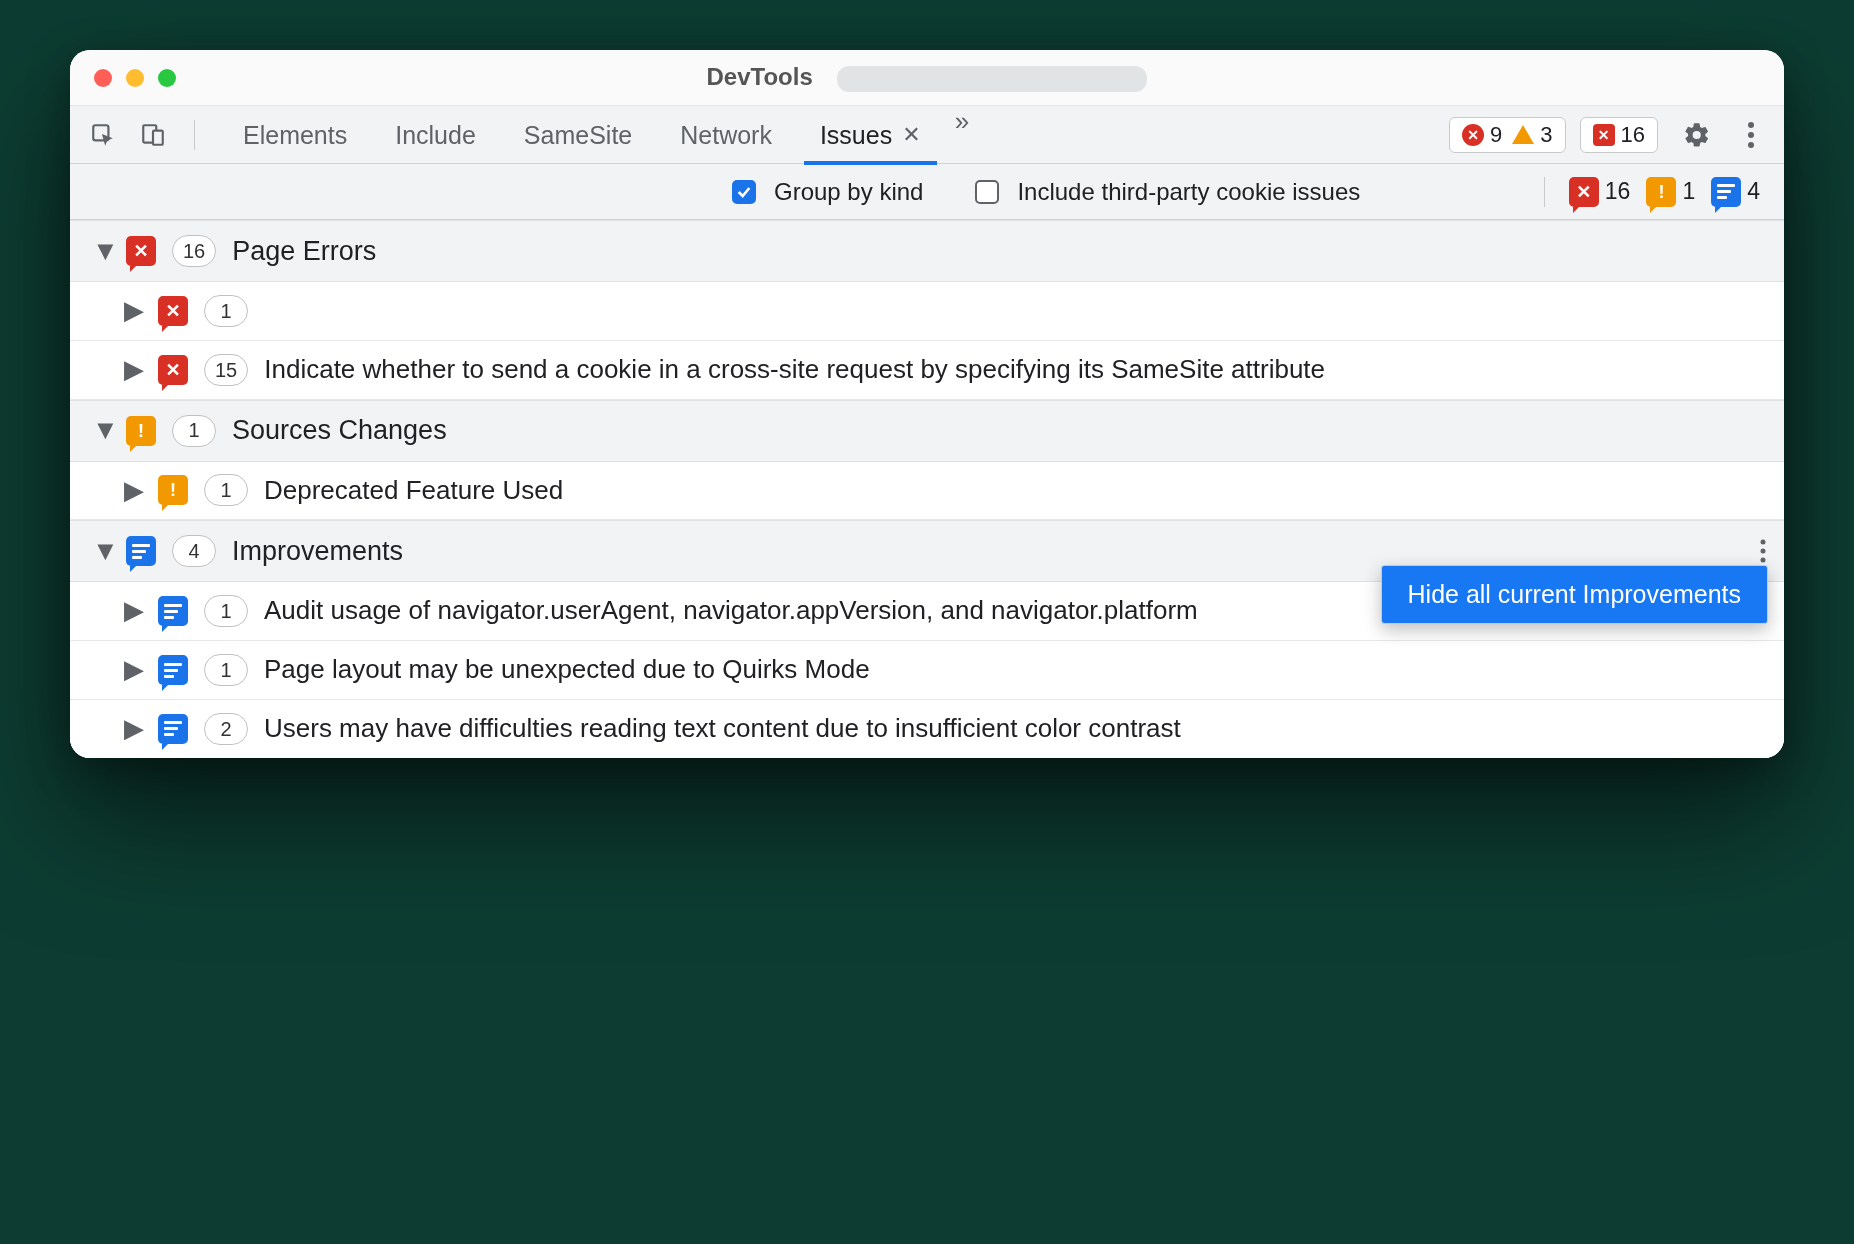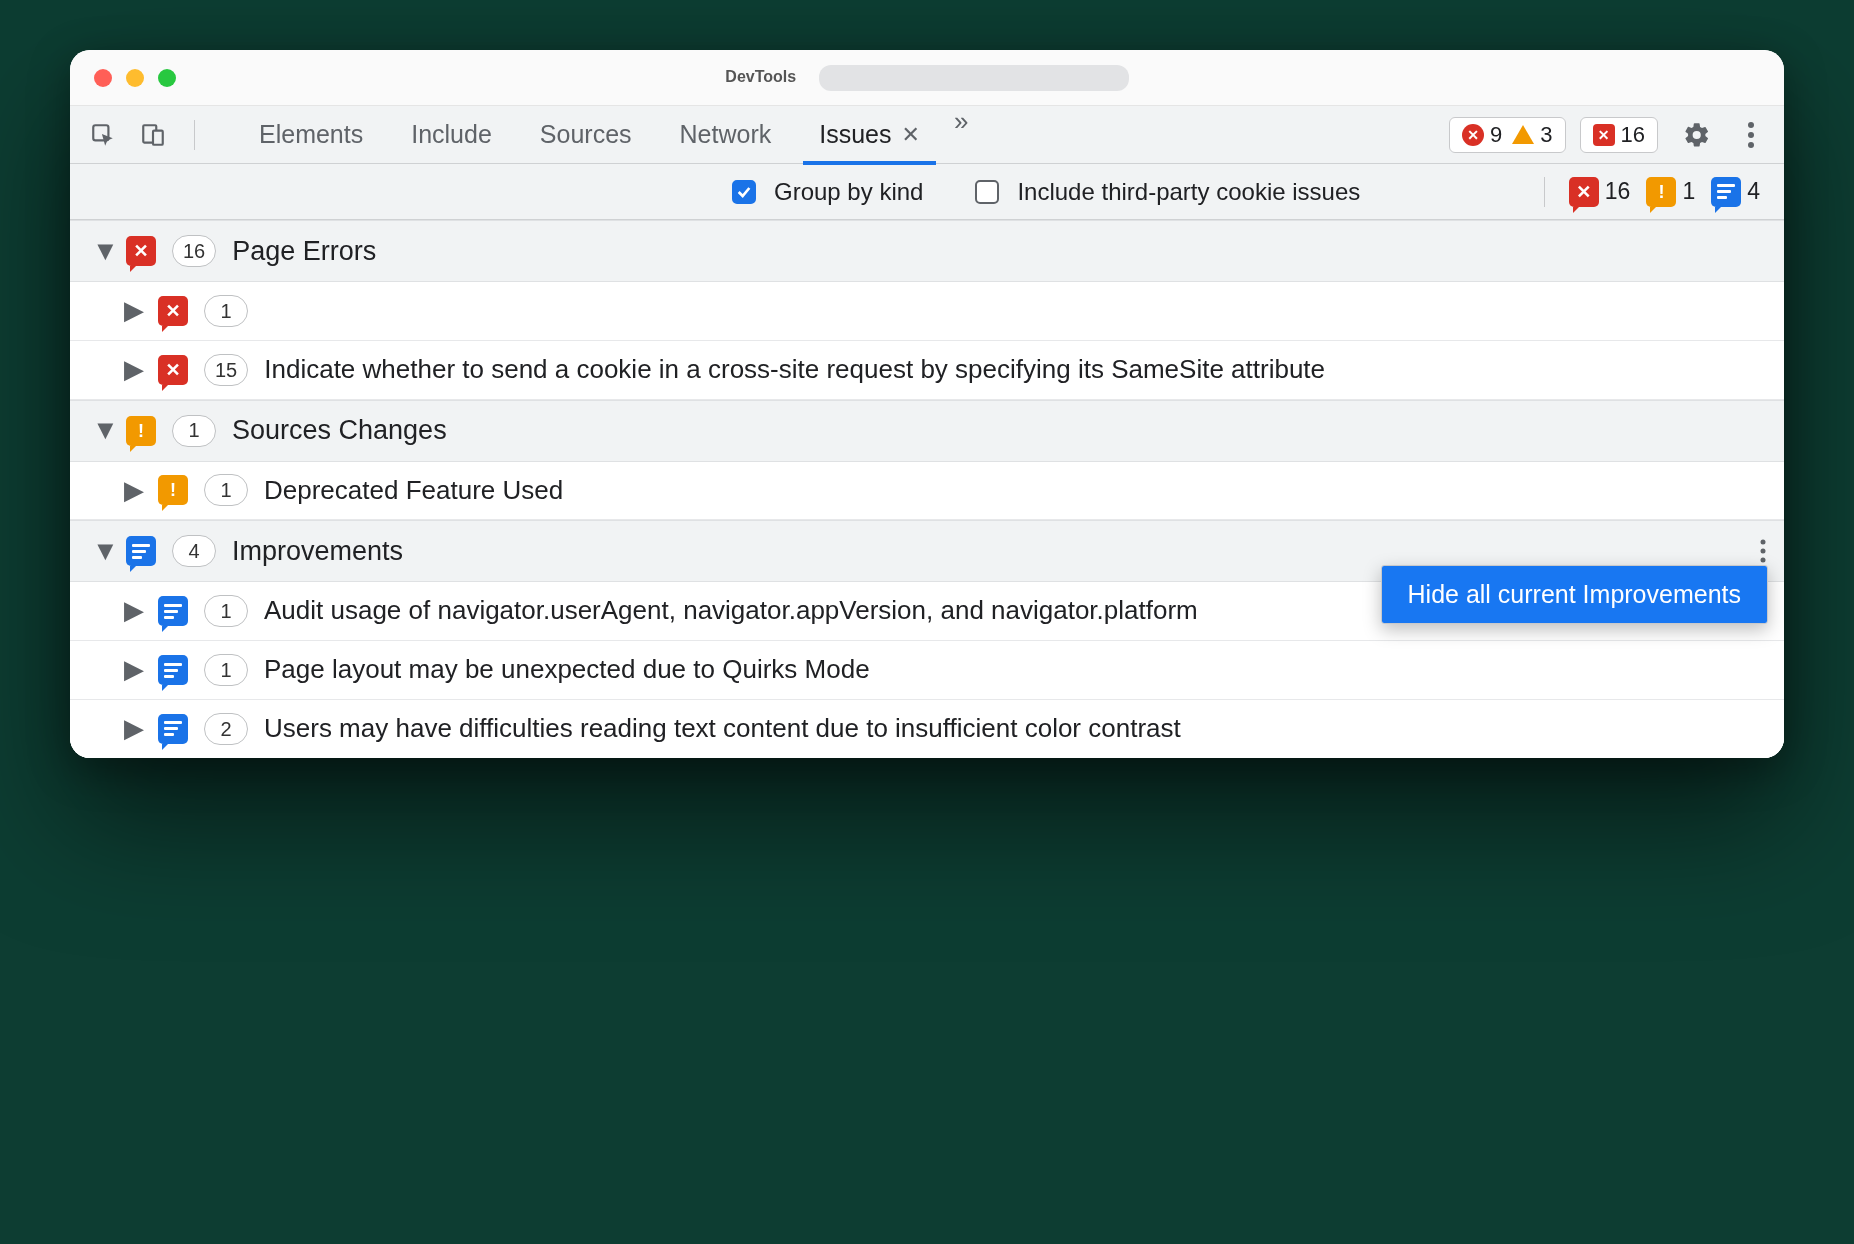--- a/index.html
+++ b/index.html
@@ -23,24 +23,24 @@
   html,body{margin:0;padding:0;width:1854px;height:1244px;background:var(--bg);font-family:-apple-system,BlinkMacSystemFont,"Segoe UI",Helvetica,Arial,sans-serif;color:var(--text);}
   .stage{width:1854px;height:1244px;display:flex;align-items:flex-start;justify-content:center;padding:50px 70px;}
   .window{width:1720px;background:var(--window-bg);border-radius:20px;box-shadow:0 60px 120px rgba(0,0,0,.55),0 10px 40px rgba(0,0,0,.35);overflow:hidden;position:relative;}
   
   .titlebar{height:56px;background:var(--titlebar);display:flex;align-items:center;position:relative;border-bottom:1px solid #e5e5e5;}
   .traffic{display:flex;gap:14px;padding-left:24px;}
   .dot{width:18px;height:18px;border-radius:50%;}
   .dot.red{background:#ff5f57;}
   .dot.yellow{background:#febc2e;}
   .dot.green{background:#28c840;}
-  .win-title{position:absolute;left:0;right:0;text-align:center;font-size:16px;font-weight:600;color:#555;}
+  .win-title{position:absolute;left:0;right:0;text-align:center;font-size:24px;font-weight:600;color:#555;}
   .url-pill{display:inline-block;width:310px;height:26px;background:#e2e3e5;border-radius:12px;margin-left:18px;vertical-align:middle;}
   
-  .tabstrip{height:58px;background:var(--tabbar);display:flex;align-items:center;padding:0 18px;border-bottom:1px solid var(--border);gap:26px;}
+  .tabstrip{height:58px;background:var(--tabbar);display:flex;padding:0 18px;border-bottom:1px solid var(--border);gap:10px;}
   .ts-left{display:flex;align-items:center;gap:20px;}
   .icon-btn{width:30px;height:30px;display:flex;align-items:center;justify-content:center;color:#5f6368;}
   .vsep{width:1px;height:30px;background:#c8c9cb;margin:0 6px;}
   .tabs{display:flex;align-items:stretch;gap:0;margin-left:8px;}
   .tab{padding:0 24px;height:58px;display:flex;align-items:center;font-size:25px;color:#5f6368;cursor:pointer;position:relative;}
   .tab.active{color:#202124;font-weight:500;}
   .tab.active::after{content:"";position:absolute;left:8px;right:8px;bottom:-1px;height:4px;background:var(--blue);}
   .tab .close{margin-left:10px;font-size:22px;color:#5f6368;}
   .ts-spacer{flex:1;}
   .chev{font-size:26px;color:#5f6368;padding:0 10px;cursor:pointer;}
@@ -126,21 +126,21 @@
         <span class="vsep"></span>
       </div>
       <div class="tabs">
         <div class="tab">
             <span>Elements</span>
           </div>
         <div class="tab">
             <span>Include</span>
           </div>
         <div class="tab">
-            <span>Sources</span>
+            <span>SameSite</span>
           </div>
         <div class="tab">
             <span>Network</span>
           </div>
         <div class="tab active">
           <span>Issues</span>
           <span class="close">✕</span>
         </div>
         <span class="chev">»</span>
       </div>

